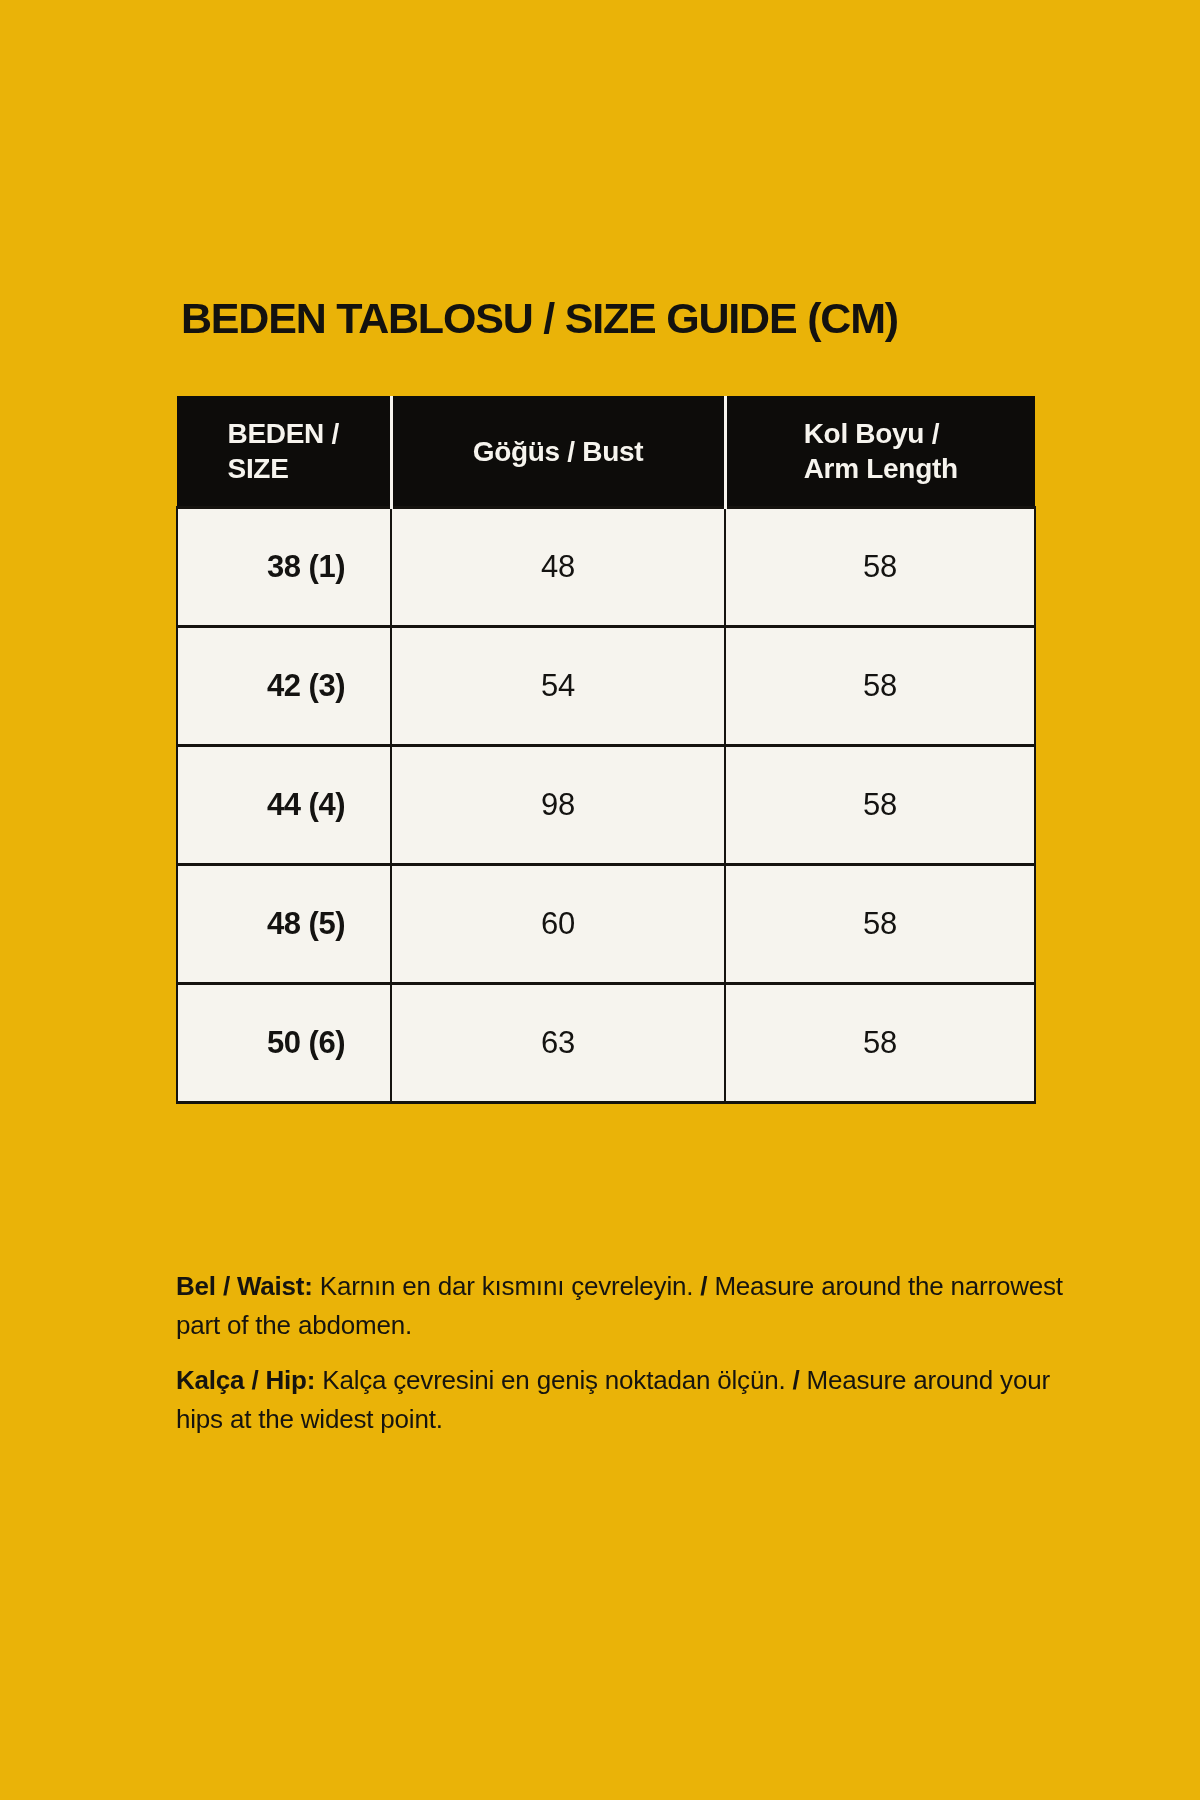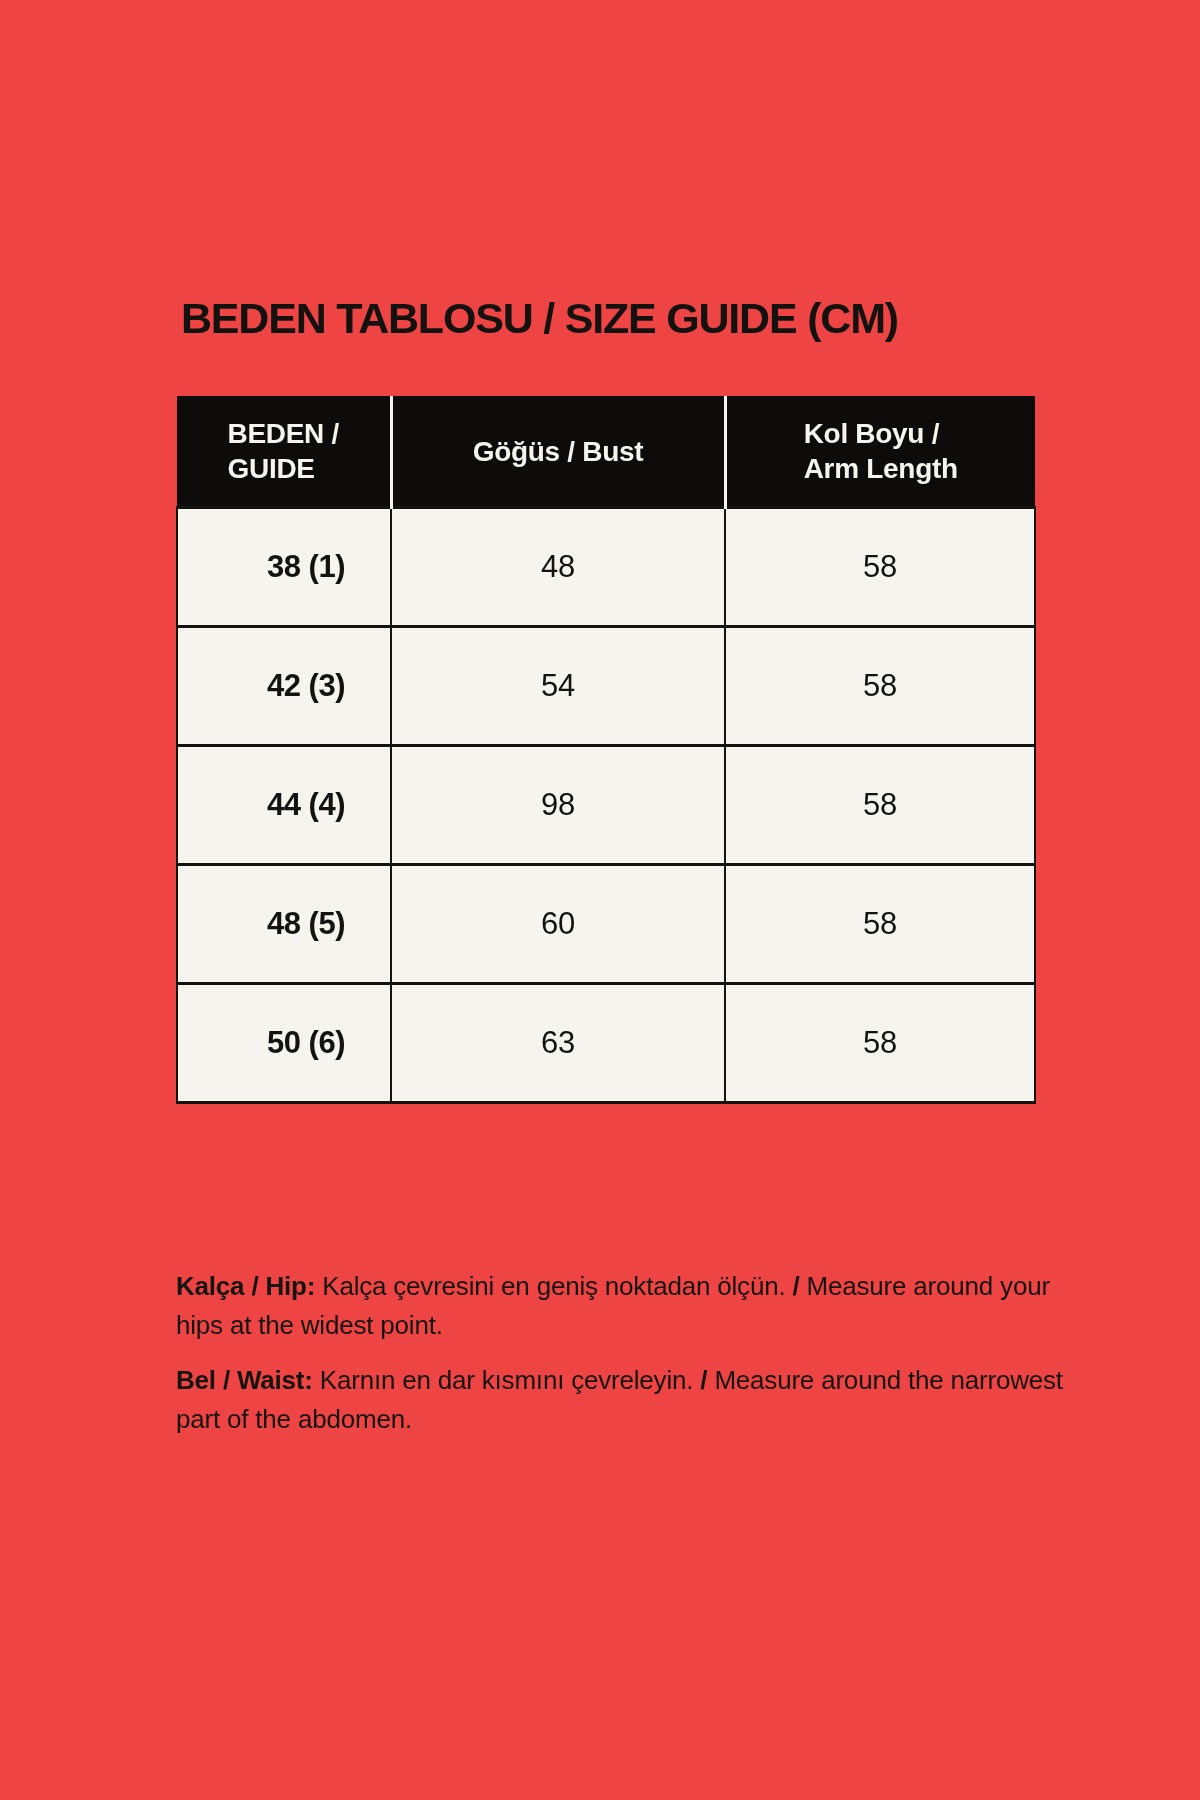--- a/index.html
+++ b/index.html
@@ -2,21 +2,21 @@
 <html><head>
 <meta charset="utf-8">
 <style>
   html, body { margin: 0; padding: 0; }
   body { background: #f6f4ee; }
 
   .page {
     position: relative;
     width: 1200px;
     height: 1800px;
-    background: #ef4444;
+    background: #eab308;
     font-family: "Liberation Sans", sans-serif;
     color: #141311;
     overflow: hidden;
   }
 
   .title {
     position: absolute;
     left: 181px;
     top: 295px;
     margin: 0;
@@ -102,21 +102,21 @@
     <colgroup>
       <col class="col-size">
       <col class="col-bust">
       <col class="col-arm">
     </colgroup>
     <thead>
       <tr>
         <th>
           <span class="hdr-lines">
             <span class="hdr-line">BEDEN /</span>
-            <span class="hdr-line">GUIDE</span>
+            <span class="hdr-line">SIZE</span>
           </span>
         </th>
         <th>
           <span class="hdr-lines">
             <span class="hdr-line">Göğüs / Bust</span>
           </span>
         </th>
         <th>
           <span class="hdr-lines">
             <span class="hdr-line">Kol Boyu /</span>
@@ -149,26 +149,26 @@
       <tr>
         <th>50 (6)</th>
         <td>63</td>
         <td>58</td>
       </tr>
     </tbody>
   </table>
 
   <section class="notes">
     <p class="note">
+      <strong>Bel / Waist:</strong>
+      <span>Karnın en dar kısmını çevreleyin.</span>
+      <strong>/</strong>
+      <span>Measure around the narrowest part of the abdomen.</span>
+    </p>
+    <p class="note">
       <strong>Kalça / Hip:</strong>
       <span>Kalça çevresini en geniş noktadan ölçün.</span>
       <strong>/</strong>
       <span>Measure around your hips at the widest point.</span>
-    </p>
-    <p class="note">
-      <strong>Bel / Waist:</strong>
-      <span>Karnın en dar kısmını çevreleyin.</span>
-      <strong>/</strong>
-      <span>Measure around the narrowest part of the abdomen.</span>
     </p>
   </section>
 
 </div>
 
 </body></html>

